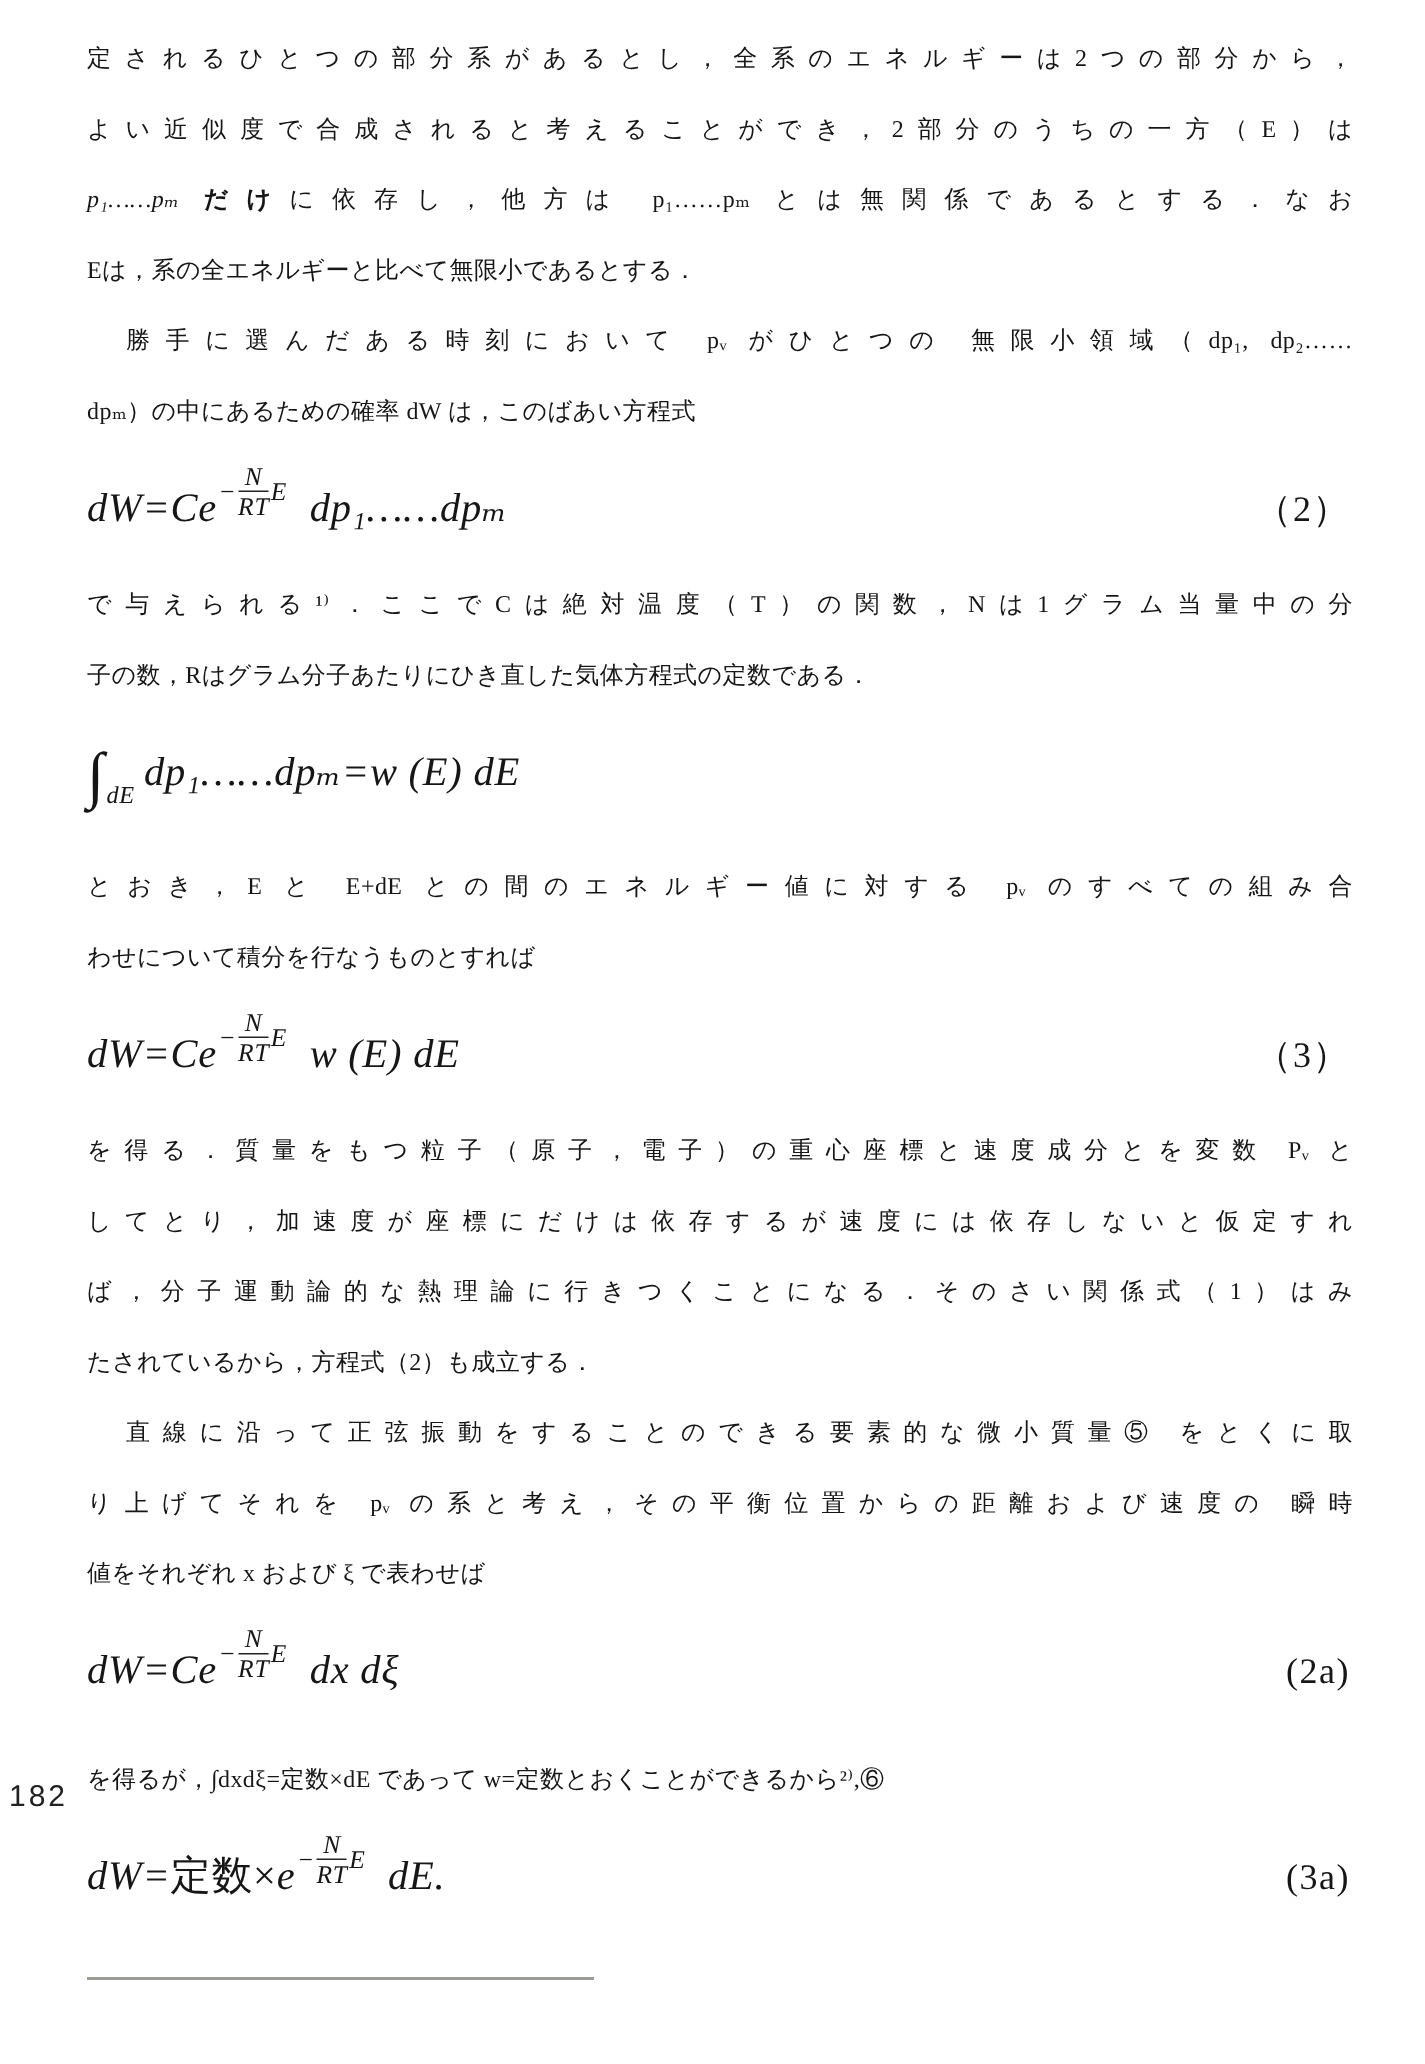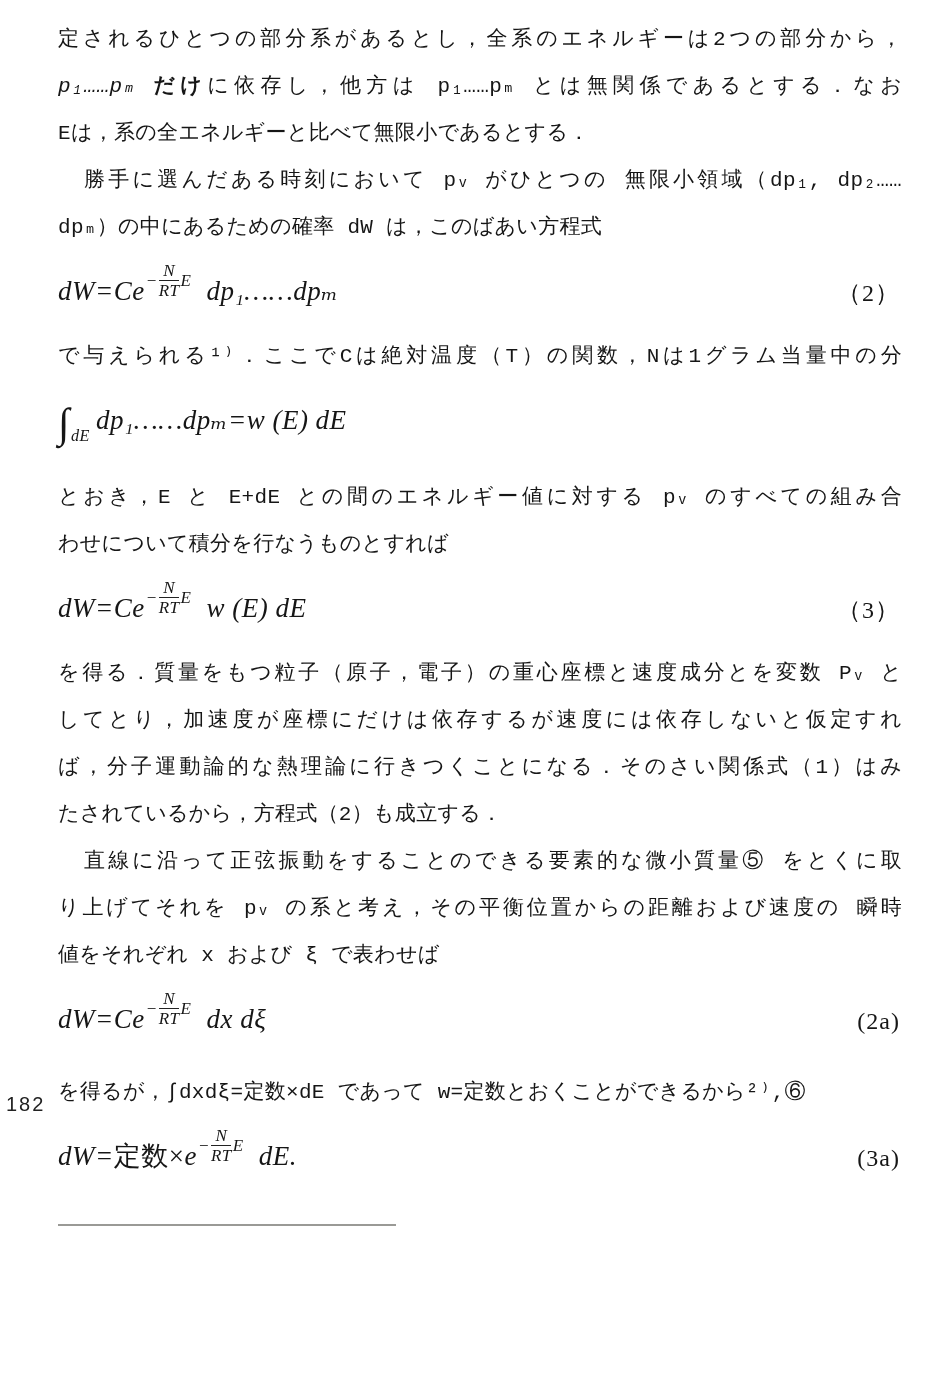--- a/index.html
+++ b/index.html
@@ -8,28 +8,27 @@
     color:#161616;
     font-family:"Liberation Serif","DejaVu Serif",serif;
   }
   .page{
     position:relative;
     padding:16px 48px 0 58px;
     width:844px;
   }
   
   .line{
-    font-size:21px;
+    font-size:16px;
     line-height:47px;
     margin:0;
     text-align:justify;
     text-align-last:justify;
     letter-spacing:0.3px;
     white-space:normal;
-    font-family:Liberation Mono, monospace;
   }
   .line.last{text-align-last:left;}
   .line.indent{text-indent:26px;}
   .b{font-weight:bold;}
   .it{font-style:italic;}
   
   .eq-row{
     position:relative;
     text-align:left;
     padding:14px 0 10px 0;
@@ -71,39 +70,41 @@
     width:338px;height:2px;background:#9a9a96;
     margin:30px 0 16px 0;border:none;
   }
 </style>
 </head>
 <body>
 
 <div class="page">
 
   <p class="line">定されるひとつの部分系があるとし，全系のエネルギーは2つの部分から，</p>
+  <p class="line">よい近似度で合成されると考えることができ，2部分のうちの一方（E）は</p>
   <p class="line"><span class="it">p₁……pₘ </span><span class="b">だけ</span><span>に依存し，他方は p₁……pₘ とは無関係であるとする．なお</span></p>
   <p class="line last">Eは，系の全エネルギーと比べて無限小であるとする．</p>
 
   <p class="line indent">勝手に選んだある時刻において pᵥ がひとつの 無限小領域（dp₁, dp₂……</p>
   <p class="line last">dpₘ）の中にあるための確率 dW は，このばあい方程式</p>
 
   <div class="eq-row">
     <span class="eq-body"><span>dW=Ce</span><span class="exp">
           <span>−</span>
           <span class="frac">
             <span class="fnum">N</span>
             <span>RT</span>
           </span>
           <span>E</span>
         </span><span class="rhs">dp₁……dpₘ</span></span>
     <span class="eq-num">（2）</span>
   </div>
 
   <p class="line">で与えられる¹⁾．ここでCは絶対温度（T）の関数，Nは1グラム当量中の分</p>
+  <p class="line last">子の数，Rはグラム分子あたりにひき直した気体方程式の定数である．</p>
 
   <div class="eq-row">
     <span class="eq-body"><span class="int-sign">∫</span><span class="int-sub">dE</span><span>dp₁……dpₘ=w (E) dE</span></span>
   </div>
 
   <p class="line">とおき，E と E+dE との間のエネルギー値に対する pᵥ のすべての組み合</p>
   <p class="line last">わせについて積分を行なうものとすれば</p>
 
   <div class="eq-row">
     <span class="eq-body"><span>dW=Ce</span><span class="exp">

